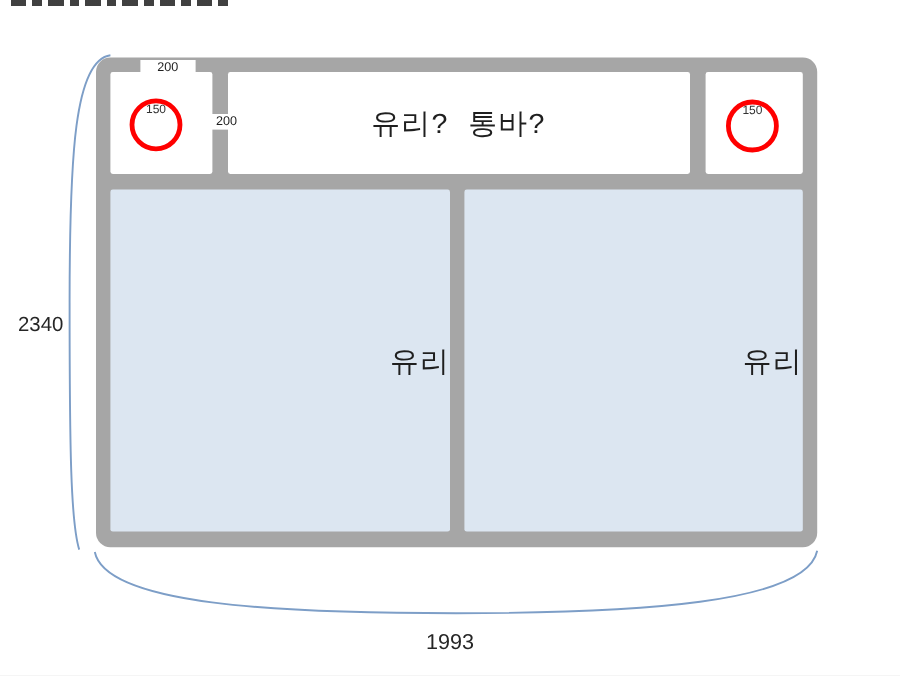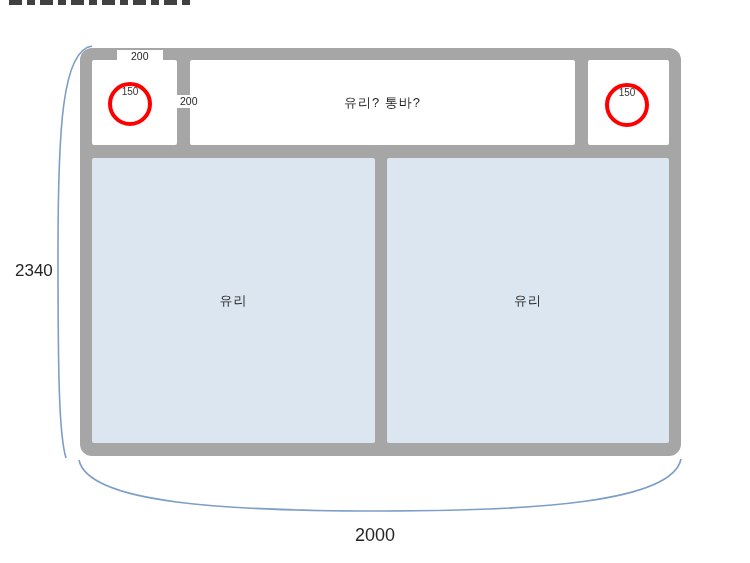--- a/index.html
+++ b/index.html
@@ -31,25 +31,25 @@
     width: 601px; height: 408px;
     background: #a6a6a6;
     border-radius: 12px;
   }
   .cell { position: absolute; background: #ffffff; border-radius: 2px; }
   .cell-topleft  { left: 12px;  top: 12px;  width: 85px;  height: 85px; }
   .cell-topmid   { left: 110px; top: 12px;  width: 385px; height: 85px;
                    display: flex; align-items: center; justify-content: center; }
   .cell-topright { left: 508px; top: 12px;  width: 81px;  height: 85px; }
   .panel { position: absolute; background: #dce6f1; border-radius: 2px;
-           display: flex; align-items: center; justify-content: center; }
+           display: flex; align-items: center; justify-content: flex-end; }
   .panel-left  { left: 12px;  top: 110px; width: 283px; height: 285px; }
   .panel-right { left: 307px; top: 110px; width: 282px; height: 285px; }
 
-  .korean-label { font-size: 13px; letter-spacing: 1px; color: #1f1f1f; }
+  .korean-label { font-size: 24px; letter-spacing: 1px; color: #1f1f1f; font-family: Liberation Mono, monospace; }
 
   .circle-badge {
     position: absolute;
     width: 36px; height: 36px;
     border: 4px solid #ff0000;
     border-radius: 50%;
     display: flex; align-items: flex-start; justify-content: center;
     font-size: 10px; color: #333333;
     background: transparent;
   }
@@ -127,15 +127,15 @@
     </div>
 
   </div>
 
   <div class="dim-label dim-200-top">200</div>
 
   <div class="dim-label dim-200-side">200</div>
 
   <div class="dim-1330">2340</div>
 
-  <div class="dim-2000">2000</div>
+  <div class="dim-2000">1993</div>
 
 </div>
 
 </body></html>

